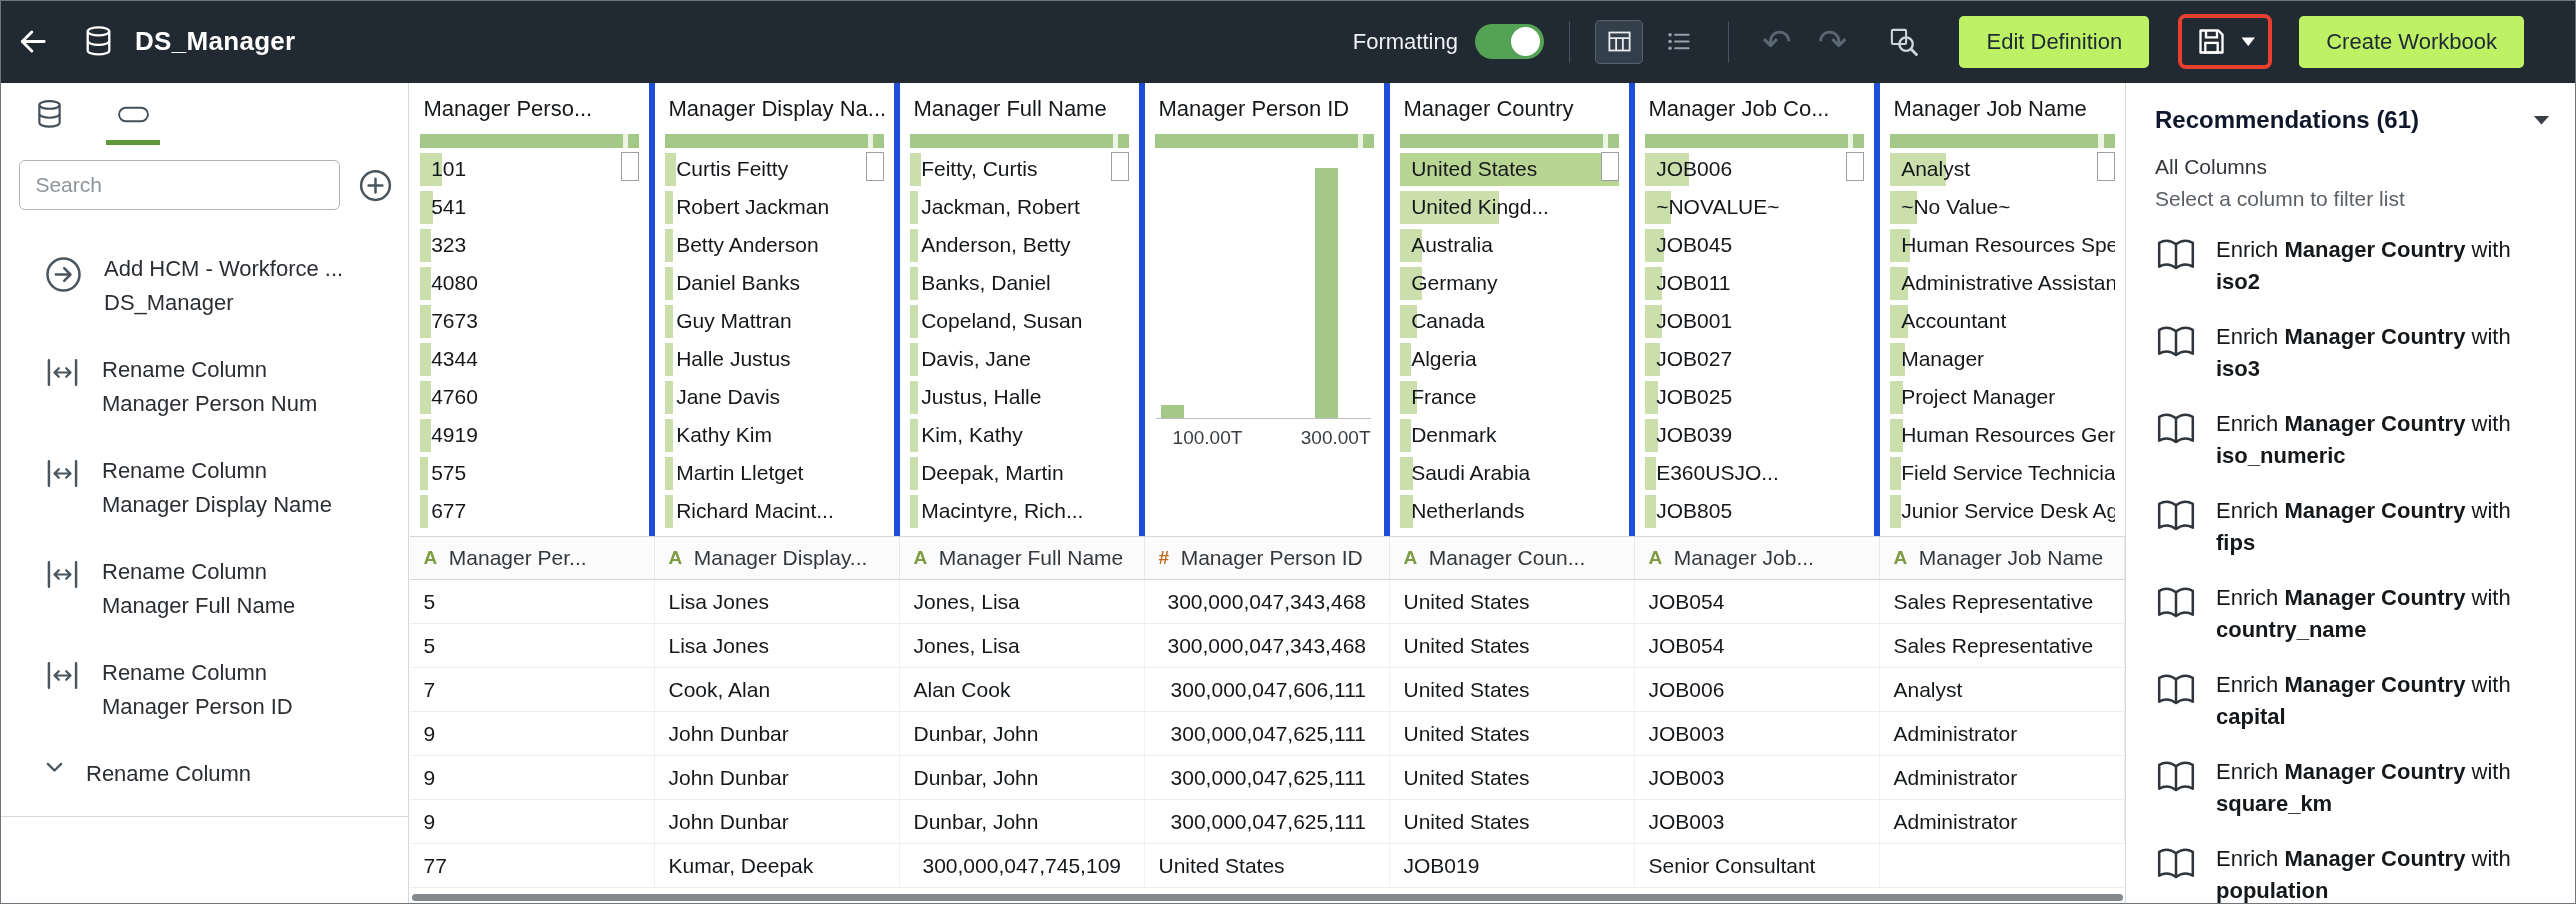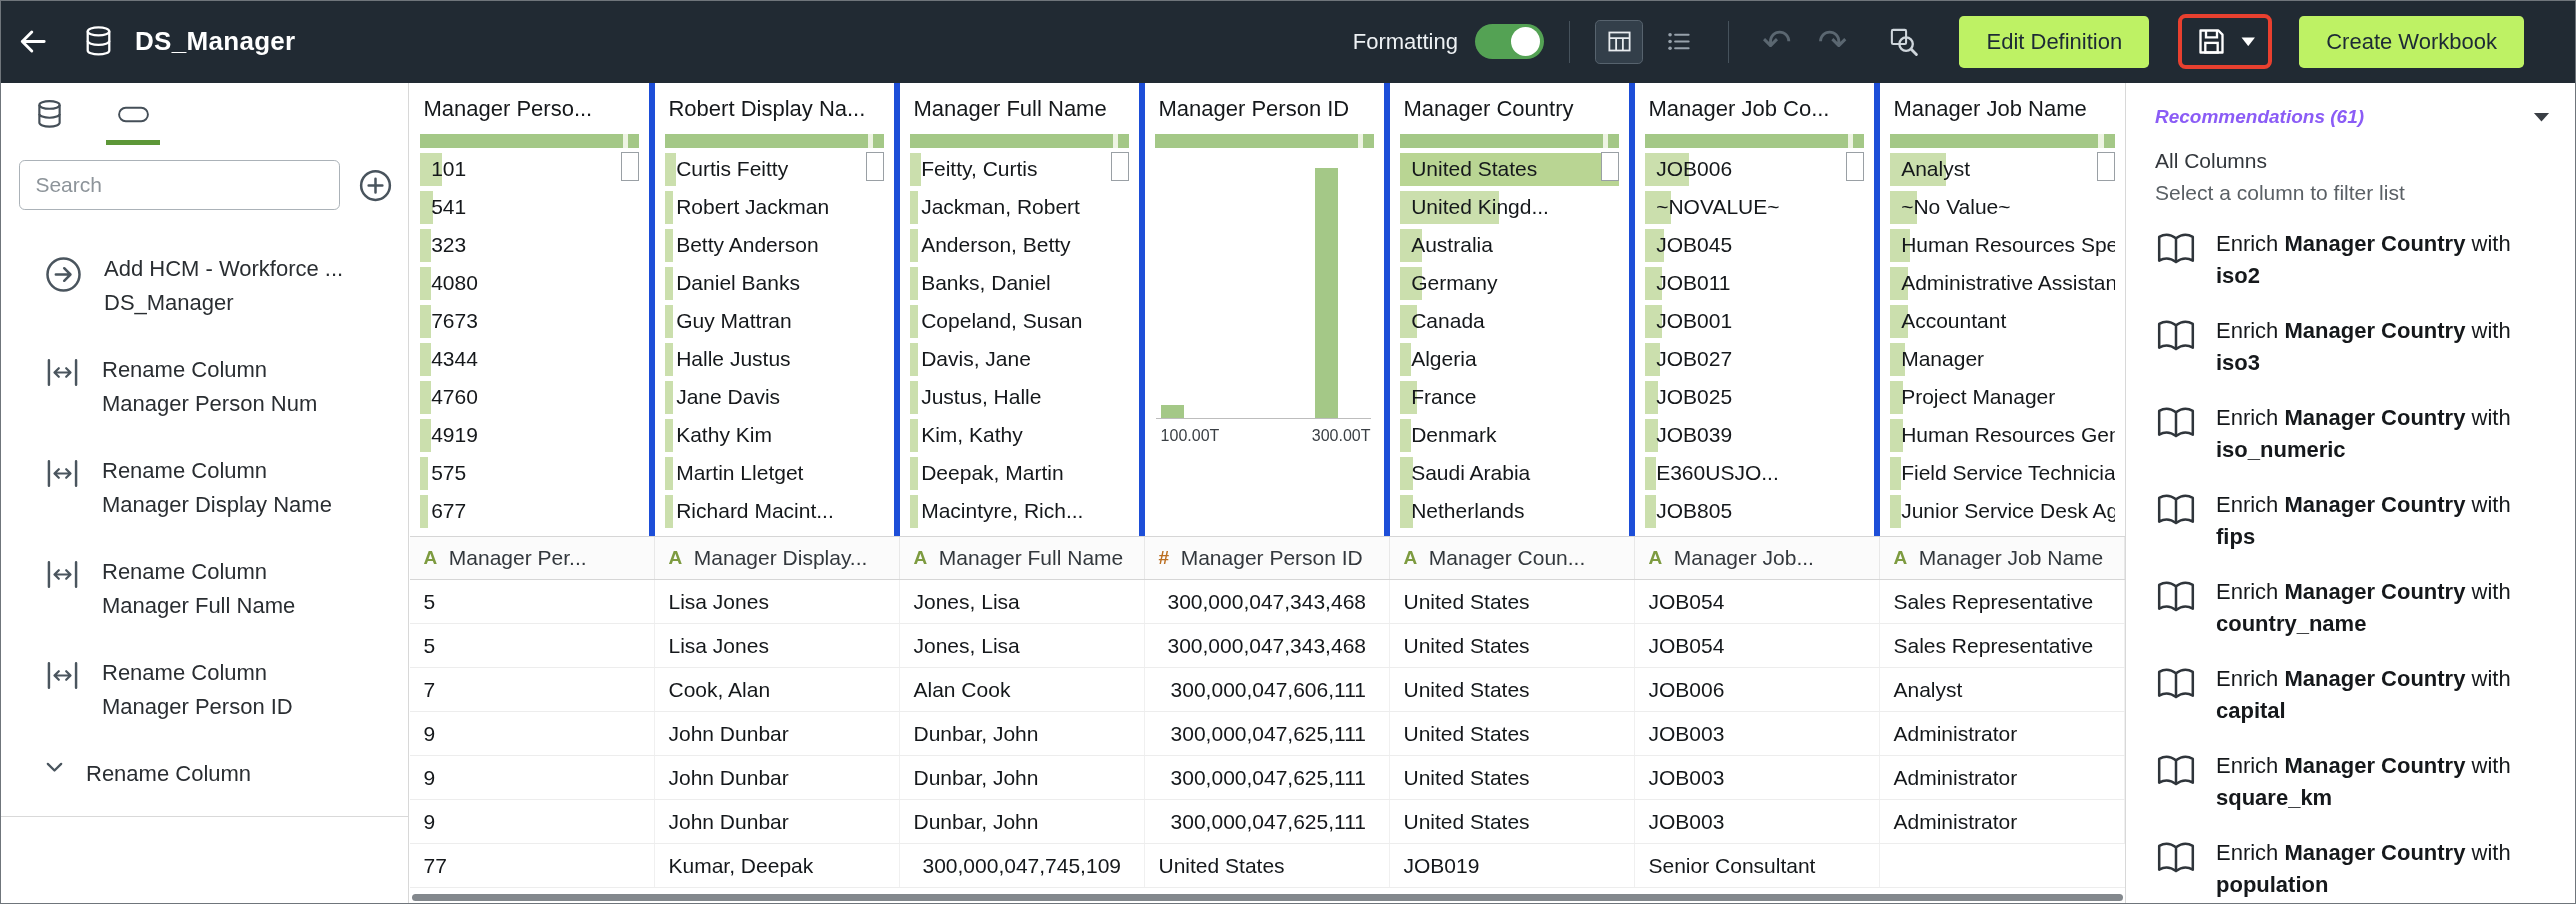--- a/index.html
+++ b/index.html
@@ -55,39 +55,39 @@
   .qnotch { position:absolute; top:0; bottom:0; right:5%; width:5.8px; background:#eef4e3; }
   .vals { position:relative; margin-top:2.9px; }
   .val-row { height:38px; display:flex; align-items:center; position:relative; padding-left:11.6px; font-size:21px; color:#15181b; white-space:nowrap; overflow:hidden; cursor:pointer; }
   .freq { position:absolute; left:0; top:2.9px; bottom:2.9px; background:var(--freq); }
   .val-row.selected .freq { background:var(--sel); }
   .val-row span { position:relative; }
   .vthumb { position:absolute; right:0; top:1.9px; width:18.3px; height:29px; background:#fff; border:1px solid #9aa0a5; cursor:pointer; }
   .hist { position:relative; height:328px; margin-top:3.9px; }
   .hist-plot { position:absolute; left:1.9px; right:3.9px; top:0; height:268px; border-bottom:1px solid #bdbdbd; }
   .hbar { position:absolute; bottom:0; background:var(--qgreen); width:23px; }
-  .hist-axis { position:absolute; top:276px; left:6px; right:3.9px; font-size:16px; color:#3a3f44; height:27px; }
+  .hist-axis { position:absolute; top:276px; left:18px; right:3.9px; font-size:19px; color:#3a3f44; height:27px; }
   .hax-left { position:absolute; left:0; }
   .hax-right { position:absolute; right:0; }
 
   
   .grid-header { display:grid; grid-template-columns:repeat(7,1fr); height:44px; border-top:1px solid #d6d6d6; border-bottom:1px solid #d6d6d6; background:#fbfbfb; }
   .gh-cell { display:flex; align-items:center; gap:11.6px; padding-left:13.5px; font-size:21px; color:#33383d; border-right:1px solid #e8e8e8; white-space:nowrap; overflow:hidden; cursor:pointer; }
   .type-glyph { font-size:19px; font-weight:600; }
   .type-glyph.attr { color:#7d9b40; }
   .type-glyph.num { color:#bb6f22; }
   .grid-row { display:grid; grid-template-columns:repeat(7,1fr); height:44px; border-bottom:1px solid #ededed; }
   .g-cell { display:flex; align-items:center; padding-left:13.5px; font-size:21px; color:#15181b; border-right:1px solid #f0f0f0; white-space:nowrap; overflow:hidden; }
   .g-cell.num { justify-content:flex-end; padding-right:23px; }
   .hscroll { position:absolute; left:1.9px; right:1.9px; bottom:2.9px; height:6.7px; background:#83888d; border-radius:3.9px; cursor:pointer; }
 
   
   .recs { position:absolute; top:83px; right:0; width:451px; bottom:0; border-left:1px solid #d8d8d8; background:#fff; padding:23px 25px 0 29px; overflow:hidden; }
   .recs-header { display:flex; align-items:center; justify-content:space-between; }
-  .recs-title { font-size:19px; font-weight:700; color:#8b5cf6;font-style:italic; }
+  .recs-title { font-size:24px; font-weight:700; color:#0f172a; }
   .recs-caret { cursor:pointer; display:flex; }
   .recs-scope { margin-top:21px; font-size:21px; color:#33373c; cursor:pointer; }
   .recs-hint { margin-top:7.7px; font-size:21px; color:#5a6065; }
   .rec-items { margin-top:23px; }
   .rec-item { display:flex; gap:19px; margin-bottom:23px; cursor:pointer; }
   .rec-icon { flex:none; margin-top:2.9px; display:flex; }
   .rec-text { font-size:22px; color:#15181b; line-height:32px; }
   .rec-text b { font-weight:700; }
   .rec-field { display:block; font-weight:700; }
 </style>
@@ -330,21 +330,21 @@
             <span>575</span>
           </div>
           <div class="val-row">
             <i class="freq" style="width: 4%;"></i>
             <span>677</span>
           </div>
           <div class="vthumb"></div>
         </div>
       </div>
       <div class="card">
-        <div class="card-title">Robert Display Na...</div>
+        <div class="card-title">Manager Display Na...</div>
         <div class="qbar">
           <i class="qnotch"></i>
         </div>
         <div class="vals">
           <div class="val-row">
             <i class="freq" style="width: 5%;"></i>
             <span>Curtis Feitty</span>
           </div>
           <div class="val-row">
             <i class="freq" style="width: 4%;"></i>

